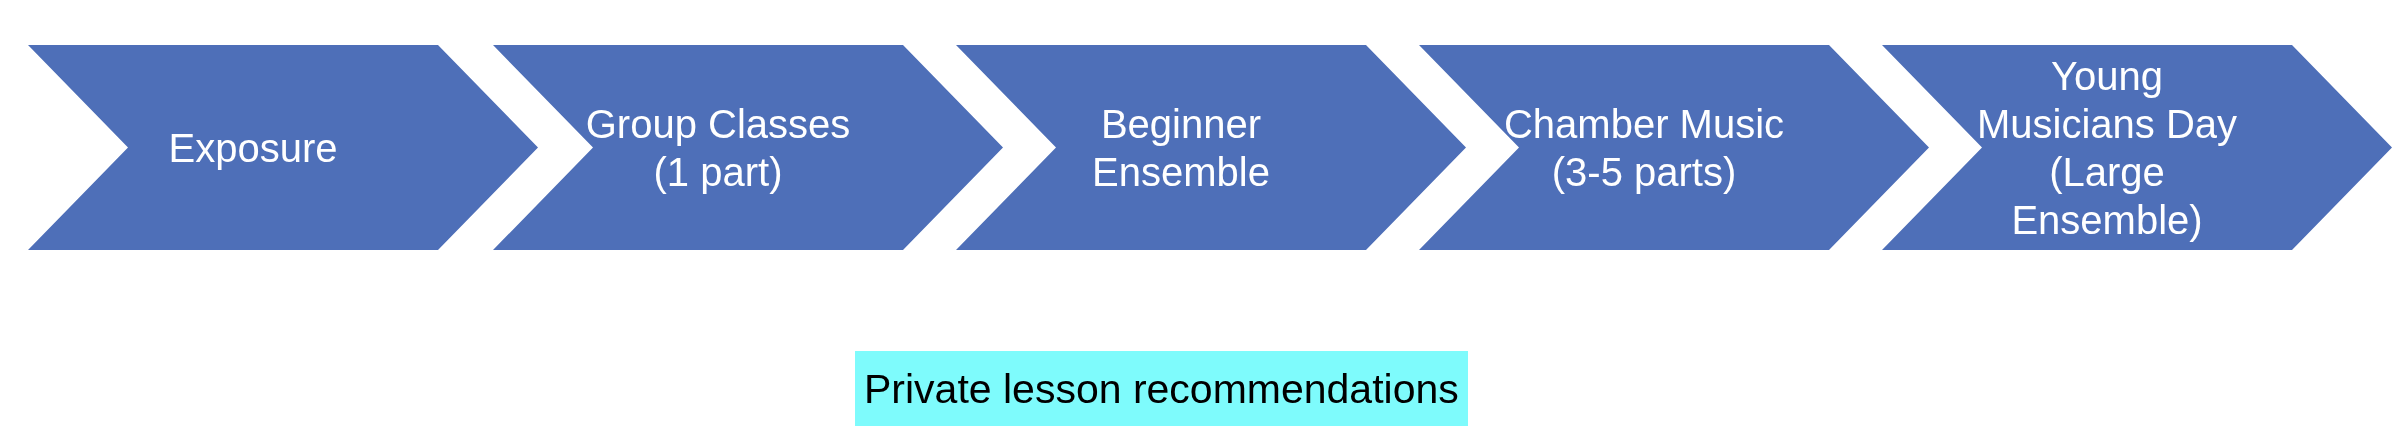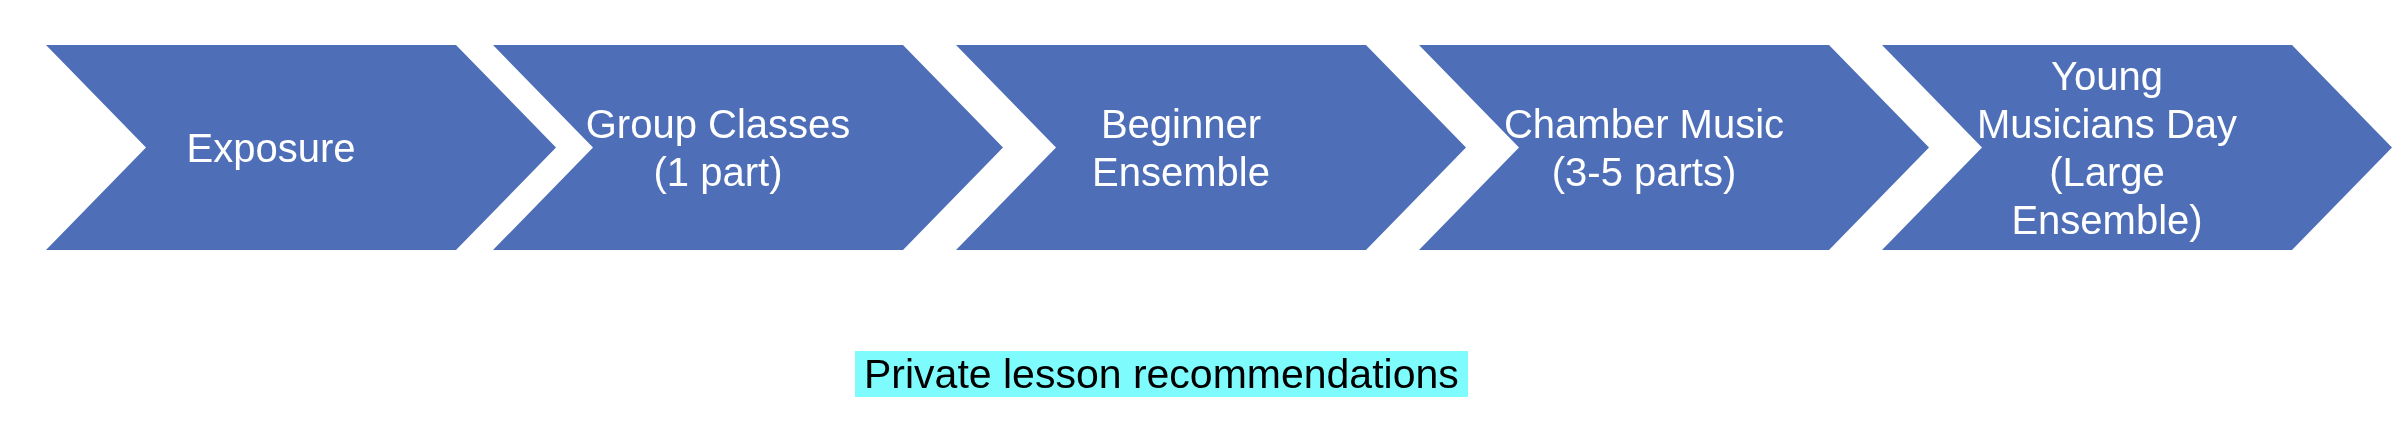--- a/index.html
+++ b/index.html
@@ -43,37 +43,37 @@
     line-height: 48px;
     font-weight: 400;
   }
   .chevron p + p {
     margin-top: 13px;
   }
   .caption {
     position: absolute;
     left: 855px;
     top: 351px;
-    height: 46px;
+    height: 75px;
     display: inline-flex;
     align-items: center;
     padding: 0 9px;
     background: var(--highlight-cyan, #7EFBFC);
     color: var(--caption-text, #000000);
     font-size: 41px;
     line-height: 58px;
     white-space: nowrap;
   }
 </style>
 </head>
 <body>
 
 <div class="stage">
   <div class="flow" id="flow">
-      <div class="chevron" style="left: 46px; gap: 28px;">
+      <div class="chevron" style="left: 28px; gap: 28px;">
         <p>Exposure</p>
       </div>
       <div class="chevron" style="left: 493px;">
         <p>Group Classes<br>(1 part)</p>
       </div>
       <div class="chevron" style="left: 956px;">
         <p>Beginner<br>Ensemble</p>
       </div>
       <div class="chevron" style="left: 1419px; justify-content: center;">
         <p>Chamber Music<br>(3-5 parts)</p>

